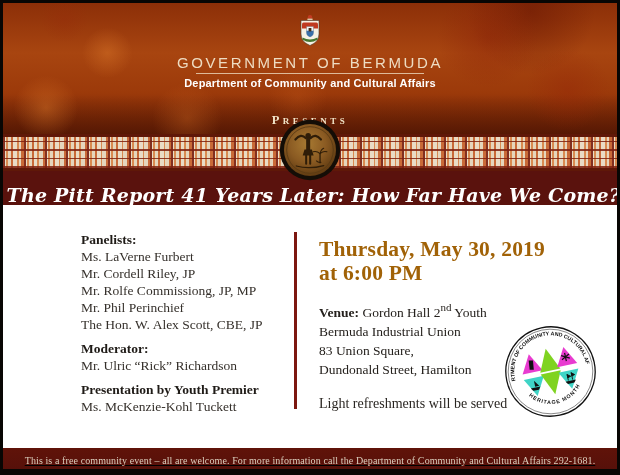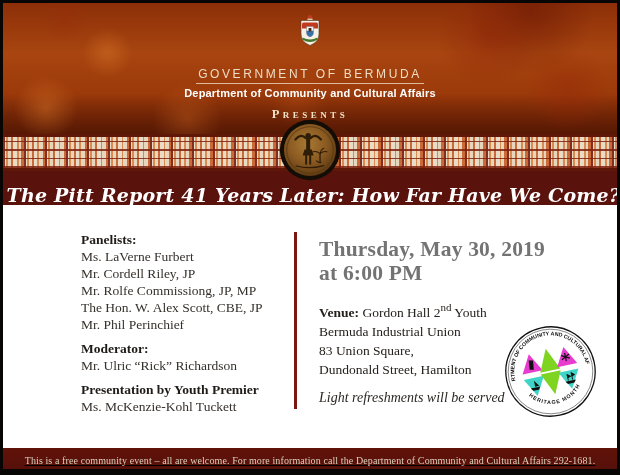--- a/index.html
+++ b/index.html
@@ -19,26 +19,26 @@
       radial-gradient(circle 50px at 30% 88%, rgba(218,112,36,.32), transparent 70%),
       radial-gradient(circle 34px at 10% 12%, rgba(150,45,10,.45), transparent 70%),
       radial-gradient(circle 42px at 48% 72%, rgba(205,95,28,.25), transparent 70%),
       radial-gradient(circle 70px at 79% 26%, rgba(140,35,8,.50), transparent 72%),
       radial-gradient(circle 58px at 92% 66%, rgba(150,40,8,.45),  transparent 72%),
       radial-gradient(circle 85px at 86% 6%,  rgba(105,22,4,.55),  transparent 75%),
       linear-gradient(0deg, rgba(62,14,2,.55), rgba(62,14,2,0) 30%),
       linear-gradient(180deg, #8c2f08 0%, #a84510 38%, #9c3a0a 68%, #742506 100%);
   }
   .crest { margin-top:11px; height:34px; }
-  .gov-title { margin-top:19px; font-family:"Liberation Sans", sans-serif; font-size:12px;
+  .gov-title { margin-top:6px; font-family:"Liberation Sans", sans-serif; font-size:15px;
                letter-spacing:2.6px; color:#eedcc2; white-space:nowrap; }
   .gov-rule  { width:228px; height:1px; background:rgba(242,228,202,.75); margin-top:2px; }
   .dept-title{ margin-top:3px; font-family:"Liberation Sans", sans-serif; font-size:11px;
                font-weight:bold; color:#ffffff; letter-spacing:.2px; white-space:nowrap; }
-  .presents  { margin-top:8px; font-variant:small-caps; font-weight:600; font-size:12.5px;
+  .presents  { margin-top:24px; font-variant:small-caps; font-weight:600; font-size:12.5px;
                letter-spacing:3.5px; color:#f1e3c7; }
   .forum-title{ margin-top:0px; font-variant:small-caps; font-weight:600; font-size:22px;
                letter-spacing:2.4px; color:#f2e4c8; white-space:nowrap; }
 
   
   .weave {
     position:absolute; left:0; top:131px; width:100%; height:37px;
     border-top:3px solid #5f1808; border-bottom:3px solid #5f1808;
     background:
       repeating-linear-gradient(0deg,  rgba(125,32,16,.85) 0 1.5px, rgba(0,0,0,0) 1.5px 8.5px),
@@ -63,25 +63,25 @@
   
   .content { position:absolute; left:0; top:202px; width:100%; height:230px; background:#ffffff; color:#2e2a26; }
 
   .left-col { position:absolute; left:78px; top:26px; font-size:13.5px; line-height:17px; color:#35302b; }
   .sec-label { font-weight:bold; color:#1f1b17; }
   .gap-sm { height:7px; }
 
   .divider { position:absolute; left:291px; top:27px; width:3px; height:177px; background:#7c1710; }
 
   .right-col { position:absolute; left:316px; top:33px; color:#25211d; }
-  .date-heading { font-size:21.5px; font-weight:bold; line-height:1.1; color:#737373; letter-spacing:.2px; }
+  .date-heading { font-size:21.5px; font-weight:bold; line-height:1.1; color:#a16207; letter-spacing:.2px; }
   .venue-block { margin-top:13px; font-size:13.5px; line-height:19px; }
   .venue-label { font-weight:bold; }
   .venue-block sup { font-size:11px; vertical-align:super; }
-  .refreshments { margin-top:11px; font-style:italic; font-size:14px; color:#2a2622; }
+  .refreshments { margin-top:17px; font-size:14px; color:#2a2622; }
 
   .heritage-logo { position:absolute; left:501px; top:120px; width:93px; height:93px; transform:rotate(-12deg); }
 
   
   .footer-bar {
     position:absolute; left:0; top:445px; width:100%; height:24px;
     background:linear-gradient(180deg,#601309,#55100a);
     display:flex; align-items:center; justify-content:center;text-decoration:underline;
   }
   .footer-text { color:#dccfbd; font-size:10px; letter-spacing:.1px; white-space:nowrap; }
@@ -141,22 +141,22 @@
       <div class="quote">“ The Pitt Report 41 Years Later: How Far Have We Come?”</div>
     </div>
 
     <div class="content">
 
       <div class="left-col">
         <div class="sec-label">Panelists:</div>
         <div>Ms. LaVerne Furbert</div>
         <div>Mr. Cordell Riley, JP</div>
         <div>Mr. Rolfe Commissiong, JP, MP</div>
+        <div>Mr. Phil Perinchief</div>
         <div>The Hon. W. Alex Scott, CBE, JP</div>
-        <div>Mr. Phil Perinchief</div>
         <div class="gap-sm"></div>
         <div class="sec-label">Moderator:</div>
         <div>Mr. Ulric “Rick” Richardson</div>
         <div class="gap-sm"></div>
         <div class="sec-label">Presentation by Youth Premier</div>
         <div>Ms. McKenzie-Kohl Tuckett</div>
       </div>
 
       <div class="divider"></div>
 

